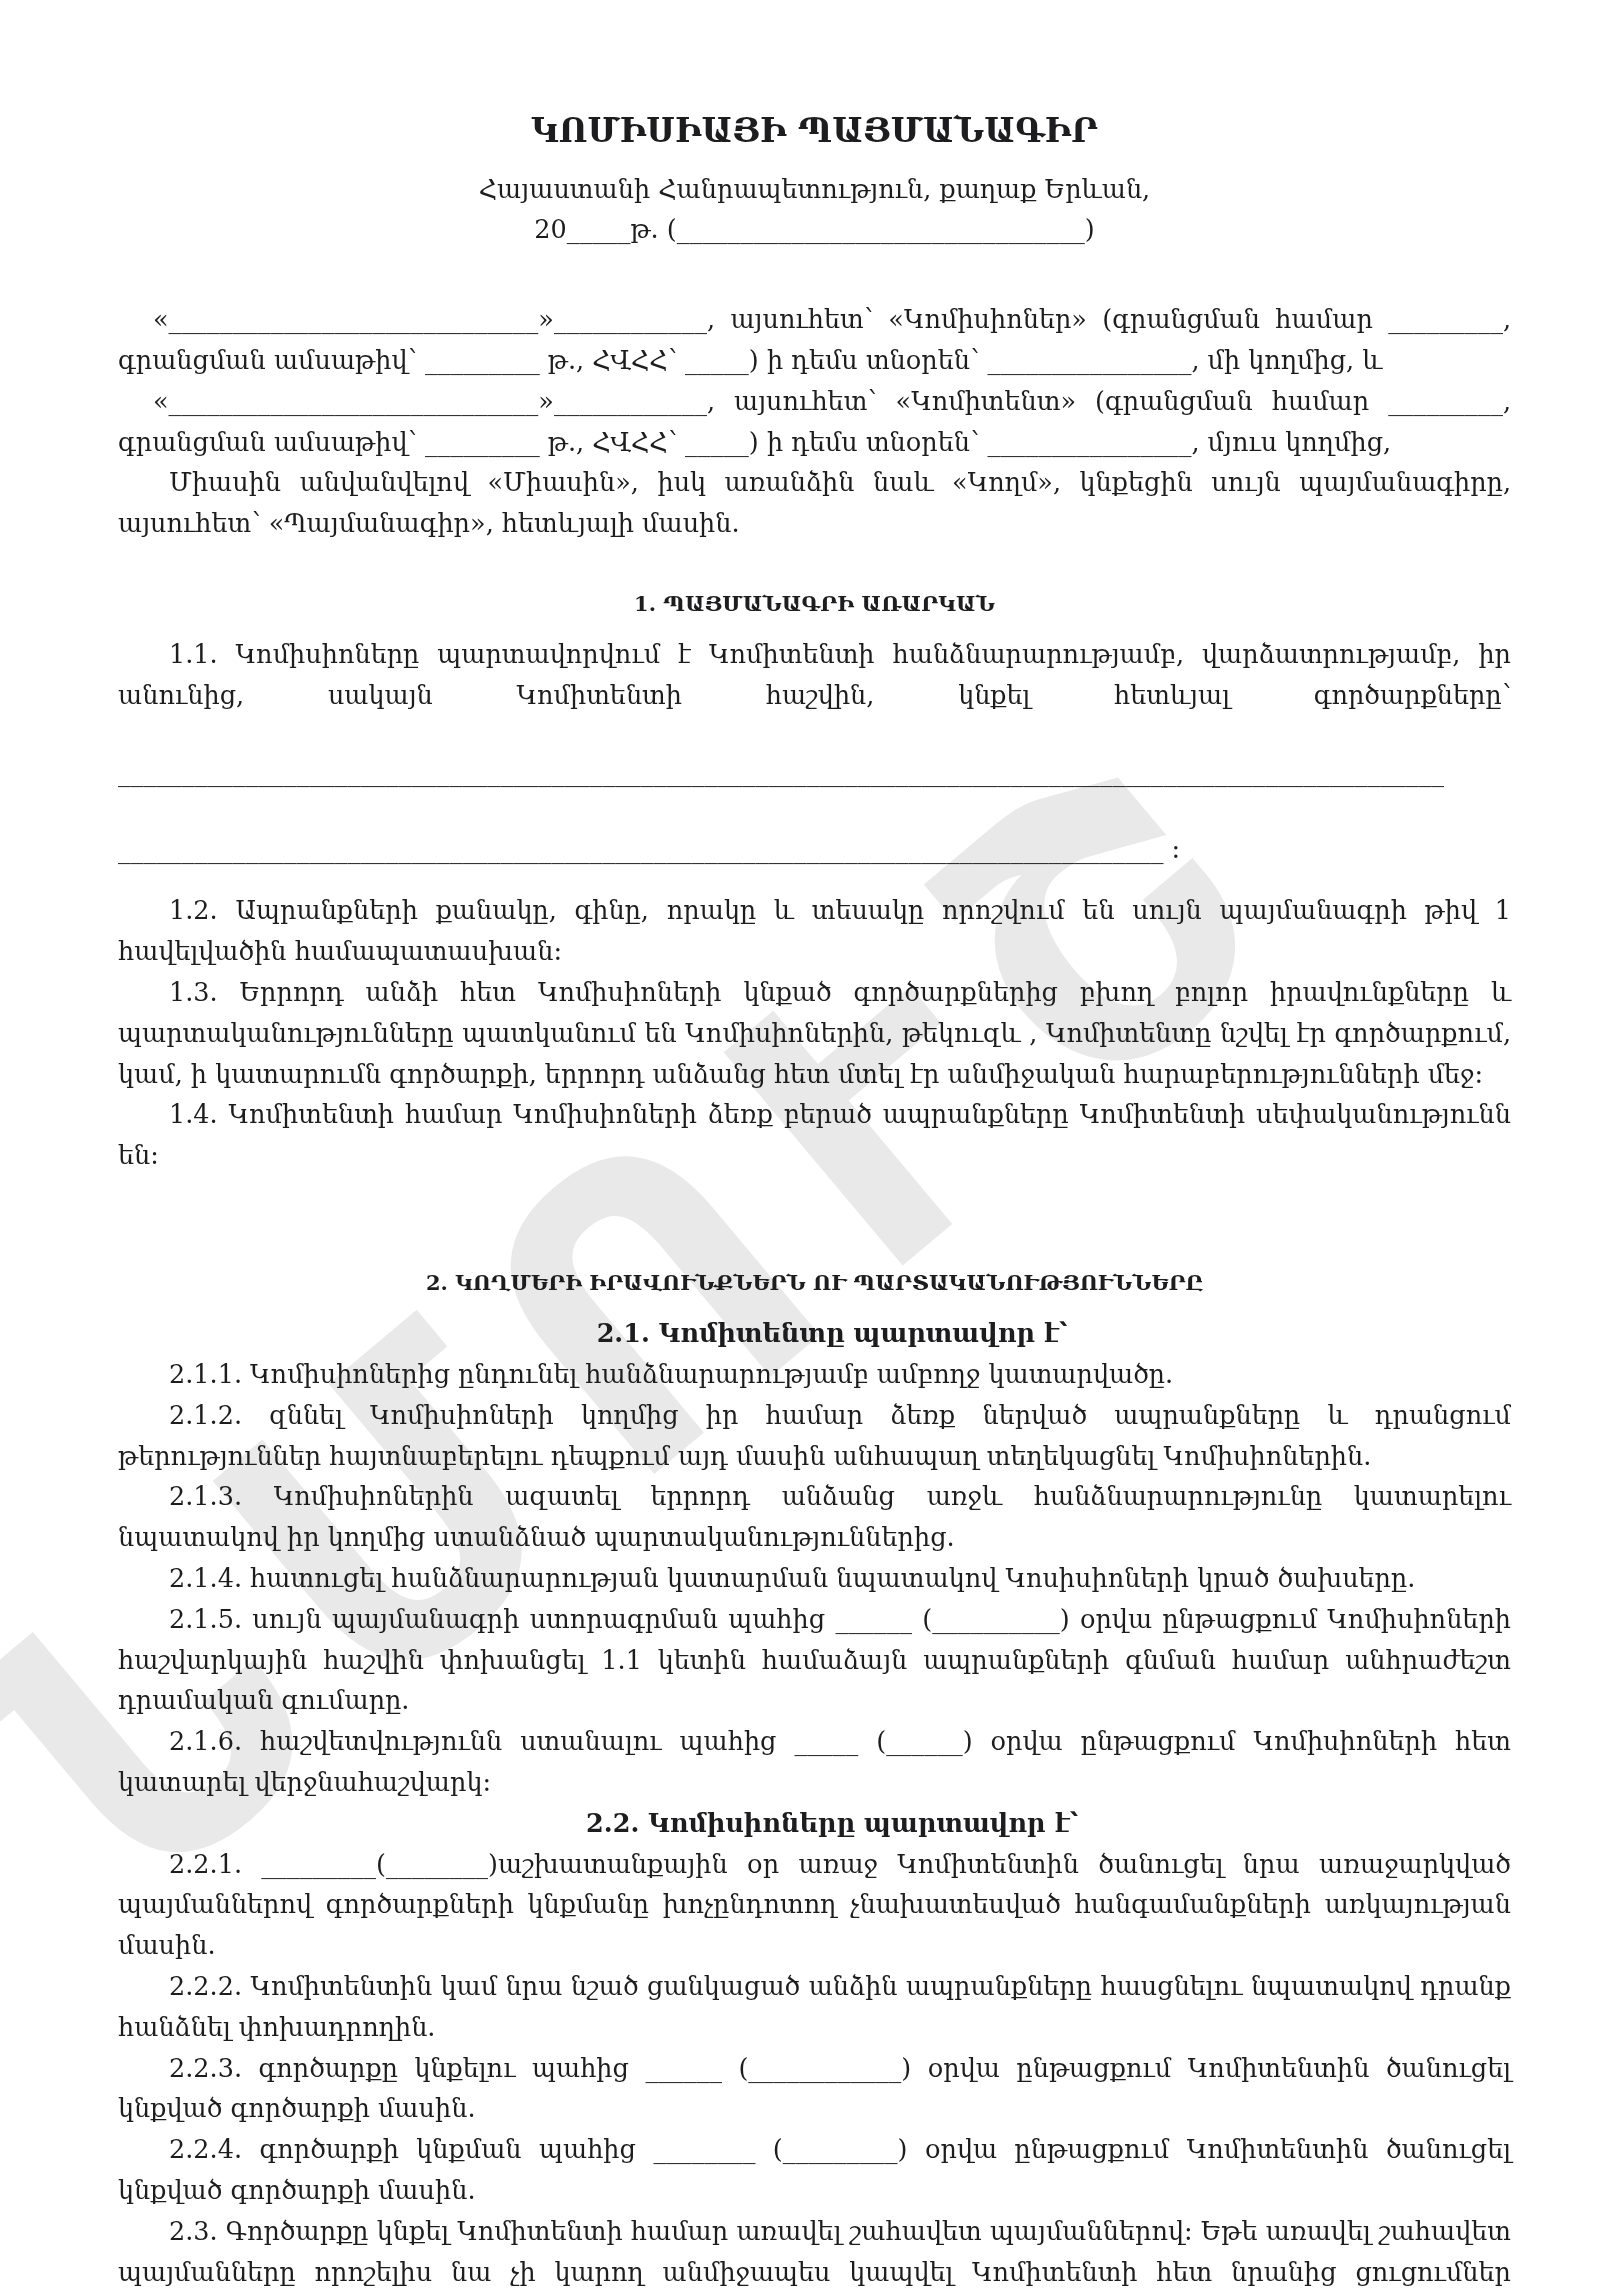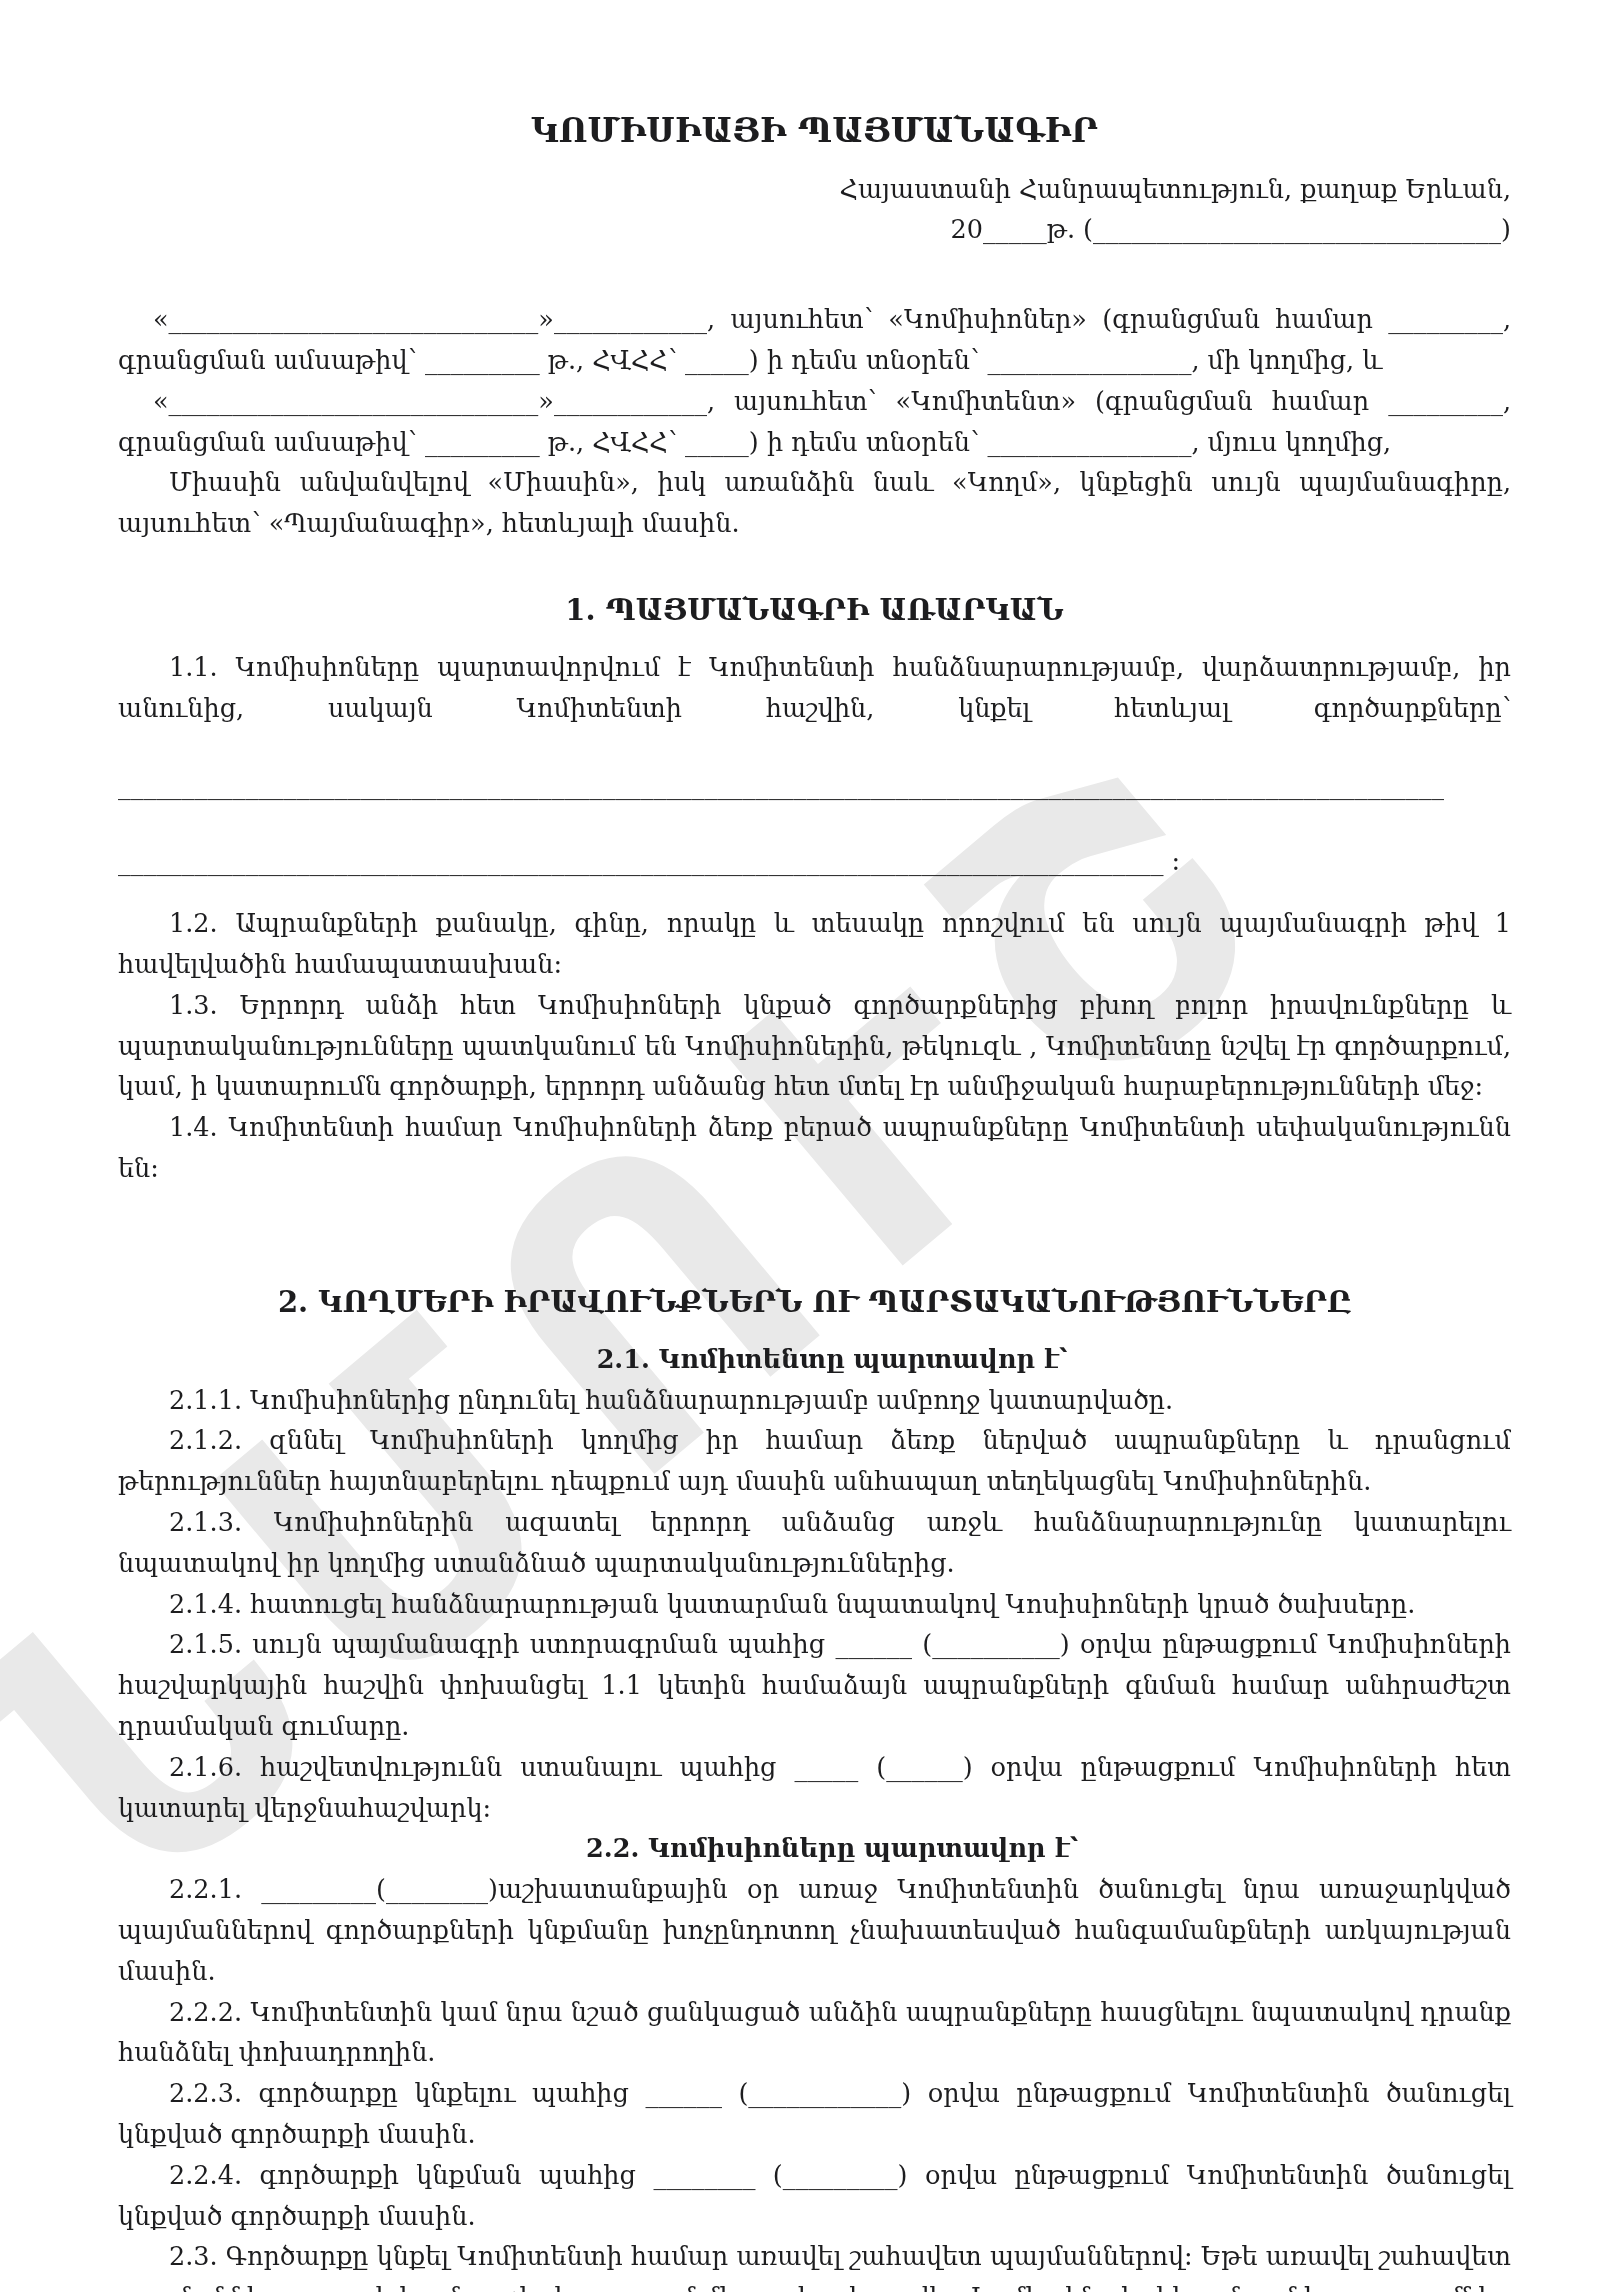--- a/index.html
+++ b/index.html
@@ -38,36 +38,36 @@
     padding:110px 110px 16px 118px;
   }
   .doc-title{
     margin:0 0 15.7px 0;
     text-align:center;
     font-size:33px;
     font-weight:bold;
     line-height:1.3;
   }
   p{margin:0;}
-  .plain{text-align:right;}
+  .plain{text-align:center;}
   .body-p{
     text-align:justify;
     text-indent:51px;
   }
   .party-p{
     text-align:justify;
     text-indent:35px;
     margin-top:0;
   }
   .gap-before-parties{height:49px;}
   .bold{font-weight:normal;}
   .section-heading{
     text-align:center;
     font-weight:bold;
-    font-size:29px;
+    font-size:21px;
     margin:0 0 13.7px 0;
   }
   .heading-gap-1{height:43px;}
   .heading-gap-2{height:90px;}
   .blank-line{
     white-space:nowrap;
     overflow:hidden;
     margin-top:36px;
     letter-spacing:0;
   }

